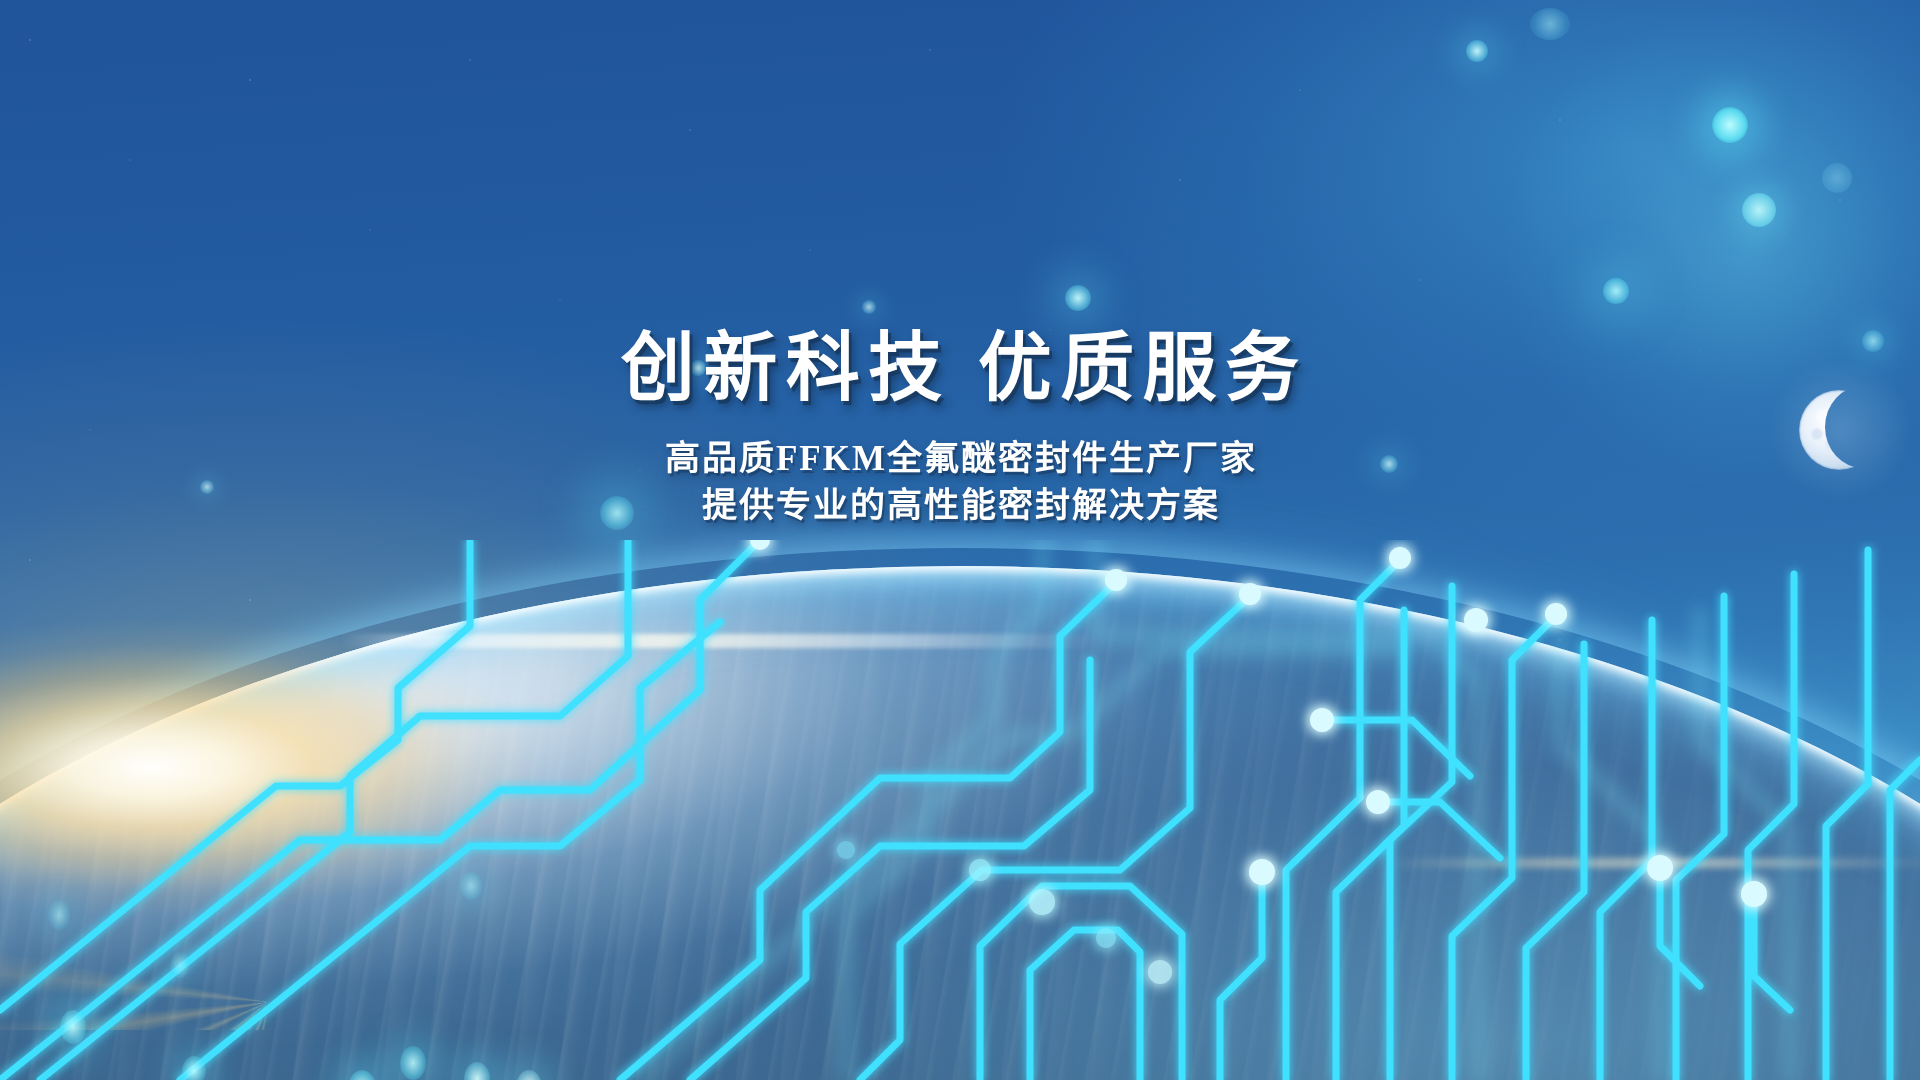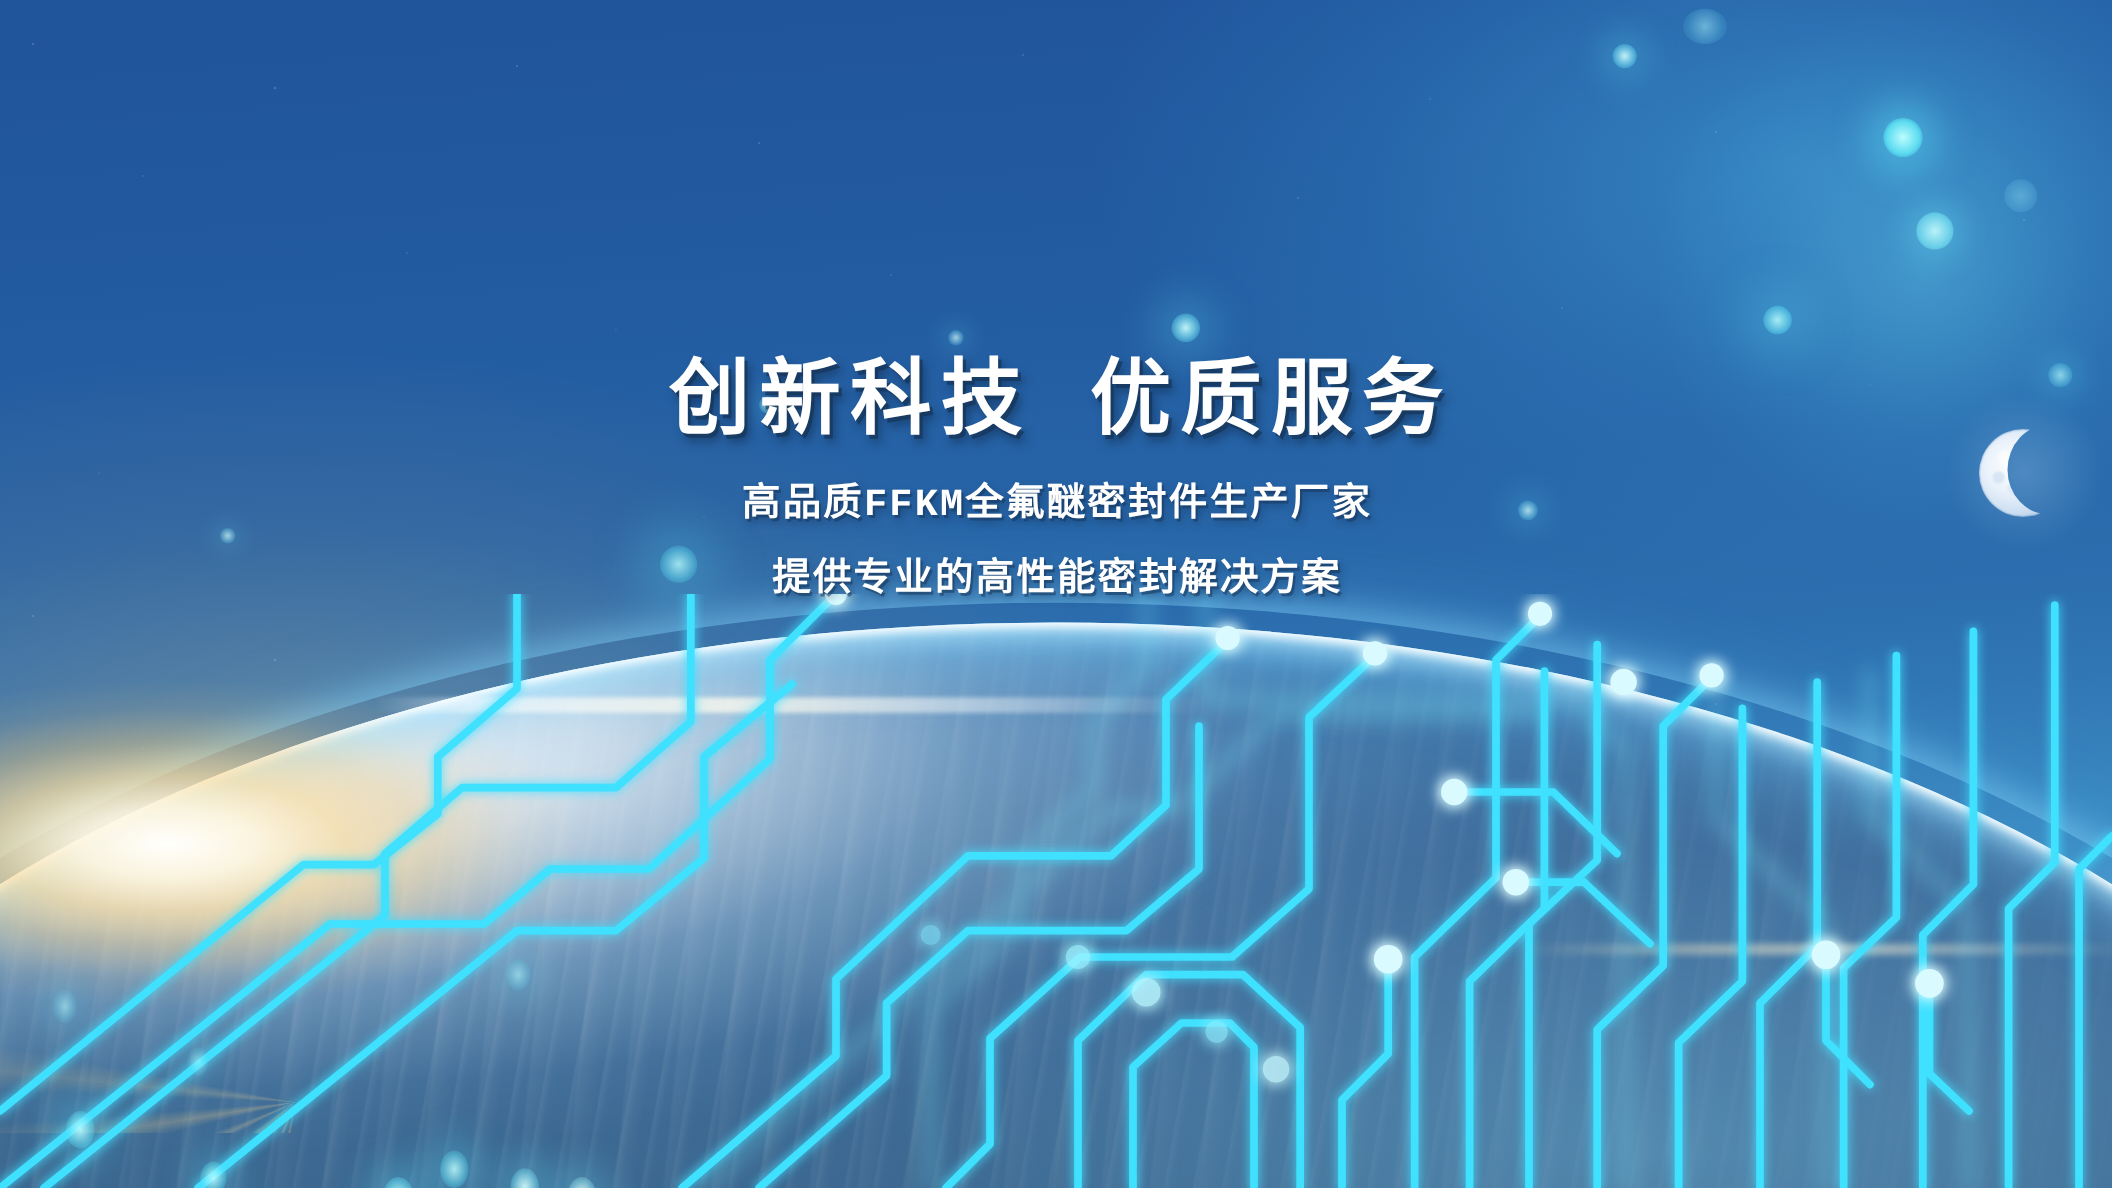--- a/index.html
+++ b/index.html
@@ -3,21 +3,21 @@
 <meta charset="utf-8">
 <title>Banner</title>
 <style>
   html,body{margin:0;padding:0;background:#0b2d55;}
   *{box-sizing:border-box;}
 
   .stage{
     position:relative;
     width:1920px;height:1080px;
     overflow:hidden;
-    font-family:Liberation Mono, monospace;
+    font-family:Liberation Serif, serif;
     background:#0f172a;
   }
 
   
   .sky{
     position:absolute;inset:0;
     background:
       radial-gradient(ellipse 900px 520px at 1640px 150px,
          rgba(80,190,240,.42) 0%, rgba(60,160,220,.16) 45%, rgba(0,0,0,0) 72%),
       radial-gradient(ellipse 1100px 600px at 260px 760px,
@@ -202,21 +202,21 @@
     letter-spacing:2px;
     color:#ffffff;
     line-height:1.32;
     margin:0;
     padding-left:2px;
     text-shadow:
        2px 3px 0 rgba(24,56,95,.55),
        3px 5px 8px rgba(14,38,68,.42);
   }
   .sub-1{margin-top:30px;}
-  .sub-2{margin-top:22px;}
+  .sub-2{margin-top:1px;}
 </style>
 </head>
 <body>
 
 <div class="stage">
 
   <div class="sky"></div>
   <div class="stars"></div>
 
   <div class="orb" style="left:1490px;top:10px;width:520px;height:480px;

